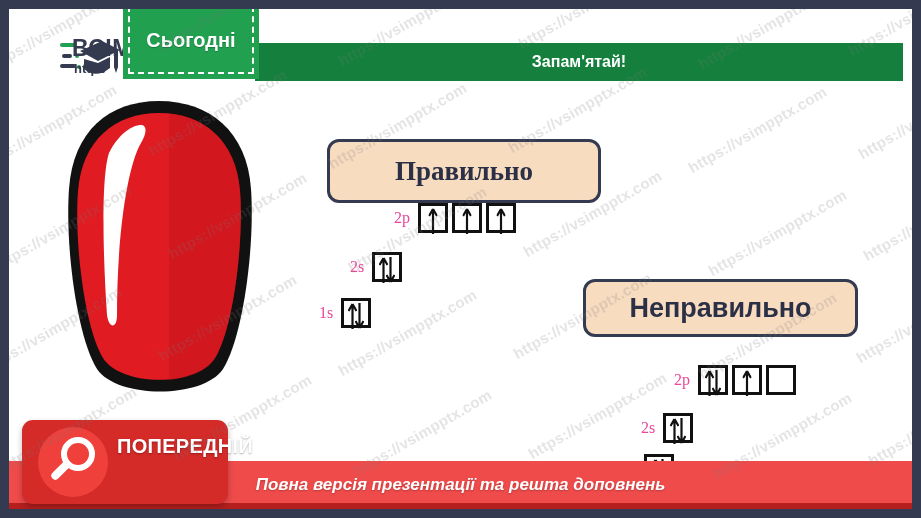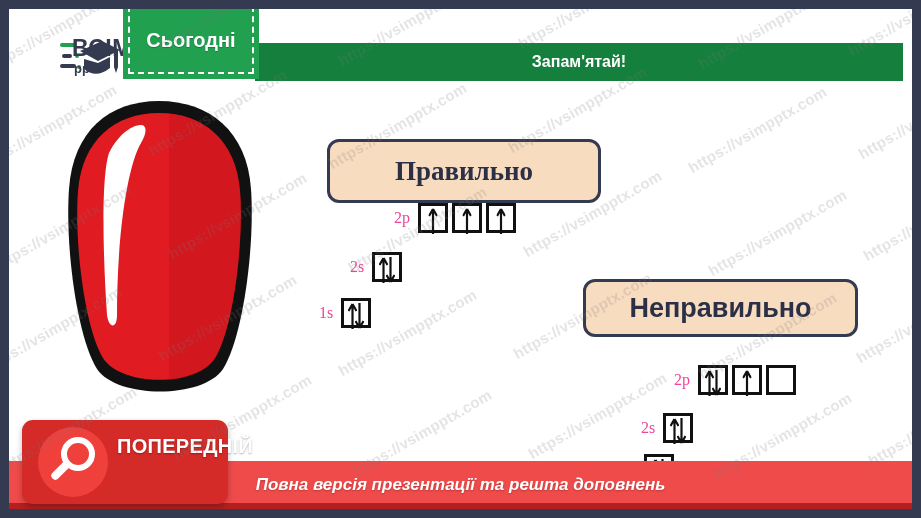--- a/index.html
+++ b/index.html
@@ -127,21 +127,21 @@
       <rect x="0" y="6" width="16" height="4" rx="2" fill="#21A050"></rect>
       <rect x="2" y="17" width="10" height="4" rx="2" fill="#343A4F"></rect>
       <rect x="0" y="27" width="16" height="4" rx="2" fill="#343A4F"></rect>
       <circle cx="17" cy="19" r="2" fill="#21A050"></circle>
       <circle cx="19" cy="30" r="2" fill="#21A050"></circle>
       <path d="M20 14 L42 4 L60 13 L38 24 Z" fill="#343A4F"></path>
       <path d="M24 22 L24 32 Q36 42 50 31 L50 20 L38 26 Z" fill="#343A4F"></path>
       <path d="M58 14 L58 30 L56 36 L54 30 L54 14 Z" fill="#343A4F"></path>
     </svg>
     <div class="brand">ВСІМ</div>
-    <div class="sub">pptx</div>
+    <div class="sub">https</div>
   </div>
 
   <div id="today">
     <div class="dash"></div>
     <div class="t-line">Сьогодні</div>
   </div>
 
   <div id="titlebar">
     <span>Запам'ятай!</span>
   </div>

